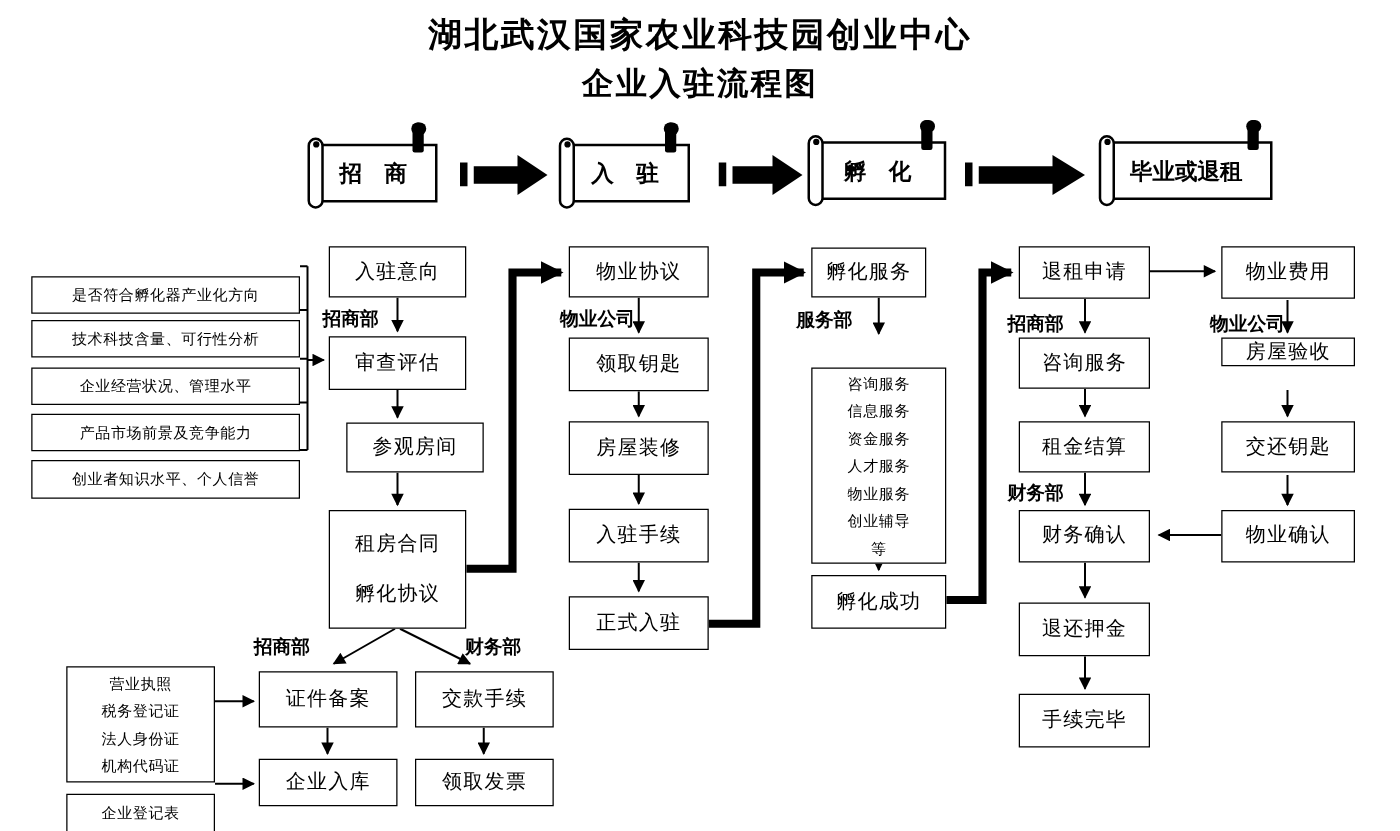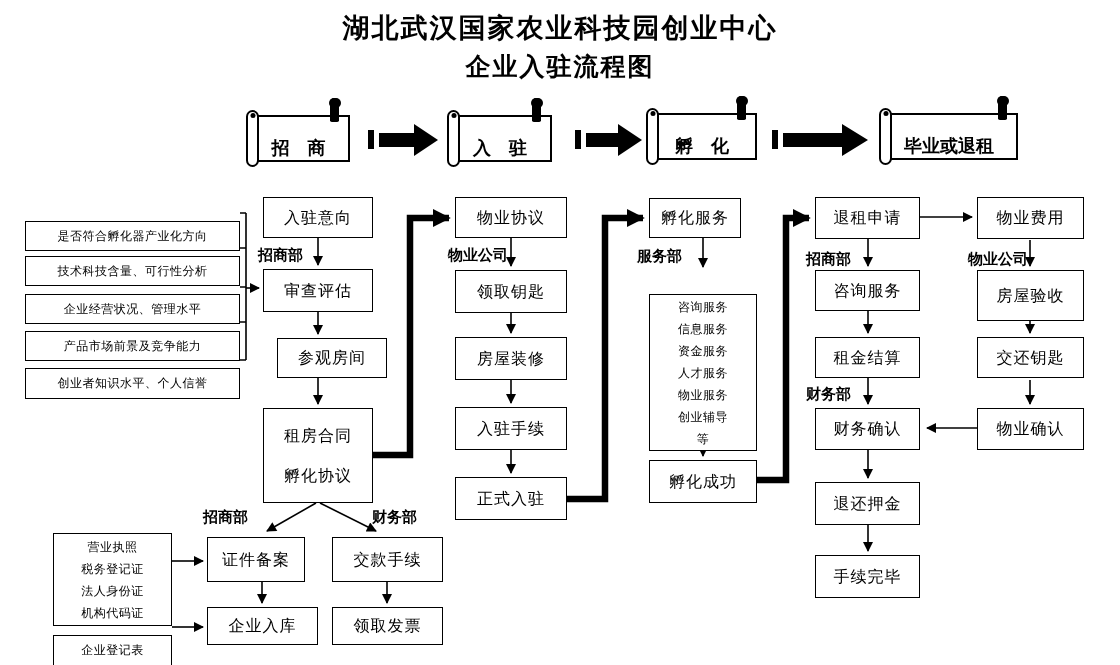--- a/index.html
+++ b/index.html
@@ -7,21 +7,21 @@
           font-family:"Liberation Serif","DejaVu Serif",serif;color:#000;}
   #connectors{position:absolute;left:0;top:0;width:1120px;height:665px;z-index:0;}
   .ttl{position:absolute;left:0;width:100%;text-align:center;font-weight:bold;z-index:2;}
   .box{position:absolute;box-sizing:border-box;border:1.6px solid #000;background:#fff;
        display:flex;align-items:center;justify-content:center;text-align:center;
        font-size:16px;line-height:1.2;z-index:1;letter-spacing:1px;}
   .multi{flex-direction:column;}
   .dept{position:absolute;font-family:"Liberation Sans","DejaVu Sans",sans-serif;
         font-weight:bold;font-size:15px;z-index:2;white-space:nowrap;}
   .banner{position:absolute;box-sizing:border-box;border:2.5px solid #000;background:#fff;
-          display:flex;align-items:flex-end;justify-content:center;font-weight:bold;
+          display:flex;align-items:center;justify-content:center;font-weight:bold;
           font-size:18px;z-index:2;}
   .rod{position:absolute;left:-3px;top:-7px;bottom:-7px;width:13px;background:#fff;
        border:2.5px solid #000;border-radius:7px;box-sizing:border-box;}
   .rod::before{content:"";position:absolute;top:1px;left:50%;transform:translateX(-50%);
        width:5px;height:5px;background:#000;border-radius:50%;}
   .pin{position:absolute;top:-19px;right:9px;width:9px;height:24px;background:#000;
        border-radius:5px 5px 2px 2px;}
   .pin::before{content:"";position:absolute;top:0;left:-1.5px;width:12px;height:10px;
        background:#000;border-radius:6px;}
   .sm{font-size:12px;letter-spacing:0.5px;margin-top:23px;}
@@ -132,21 +132,21 @@
 
   <div class="dept" style="left:203px;top:508px;">招商部</div>
   <div class="dept" style="left:372px;top:508px;">财务部</div>
   <div class="box multi sm lines" style="left:53px;top:510px;width:119px;height:93px;">
     <span>营业执照</span>
     <span>税务登记证</span>
     <span>法人身份证</span>
     <span>机构代码证</span>
   </div>
   <div class="box sm" style="left:53px;top:612px;width:119px;height:31px;">企业登记表</div>
-  <div class="box" style="left:207px;top:537px;width:98px;height:45px;">证件备案</div>
+  <div class="box" style="left:207px;top:537px;width:111px;height:45px;">证件备案</div>
   <div class="box" style="left:207px;top:607px;width:111px;height:38px;">企业入库</div>
   <div class="box" style="left:332px;top:537px;width:111px;height:45px;">交款手续</div>
   <div class="box" style="left:332px;top:607px;width:111px;height:38px;">领取发票</div>
 
   <div class="box" style="left:455px;top:197px;width:112px;height:41px;">物业协议</div>
   <div class="dept" style="left:448px;top:246px;">物业公司</div>
   <div class="box" style="left:455px;top:270px;width:112px;height:43px;">领取钥匙</div>
   <div class="box" style="left:455px;top:337px;width:112px;height:43px;">房屋装修</div>
   <div class="box" style="left:455px;top:407px;width:112px;height:43px;">入驻手续</div>
   <div class="box" style="left:455px;top:477px;width:112px;height:43px;">正式入驻</div>
@@ -168,17 +168,17 @@
   <div class="dept" style="left:806px;top:250px;">招商部</div>
   <div class="box" style="left:815px;top:270px;width:105px;height:41px;">咨询服务</div>
   <div class="box" style="left:815px;top:337px;width:105px;height:41px;">租金结算</div>
   <div class="dept" style="left:806px;top:385px;">财务部</div>
   <div class="box" style="left:815px;top:408px;width:105px;height:42px;">财务确认</div>
   <div class="box" style="left:815px;top:482px;width:105px;height:43px;">退还押金</div>
   <div class="box" style="left:815px;top:555px;width:105px;height:43px;">手续完毕</div>
 
   <div class="box" style="left:977px;top:197px;width:107px;height:42px;">物业费用</div>
   <div class="dept" style="left:968px;top:250px;">物业公司</div>
-  <div class="box" style="left:977px;top:270px;width:107px;height:51px;">房屋验收</div>
+  <div class="box" style="left:977px;top:270px;width:107px;height:23px;">房屋验收</div>
   <div class="box" style="left:977px;top:337px;width:107px;height:41px;">交还钥匙</div>
   <div class="box" style="left:977px;top:408px;width:107px;height:42px;">物业确认</div>
 
 </div>
 
 </body></html>

